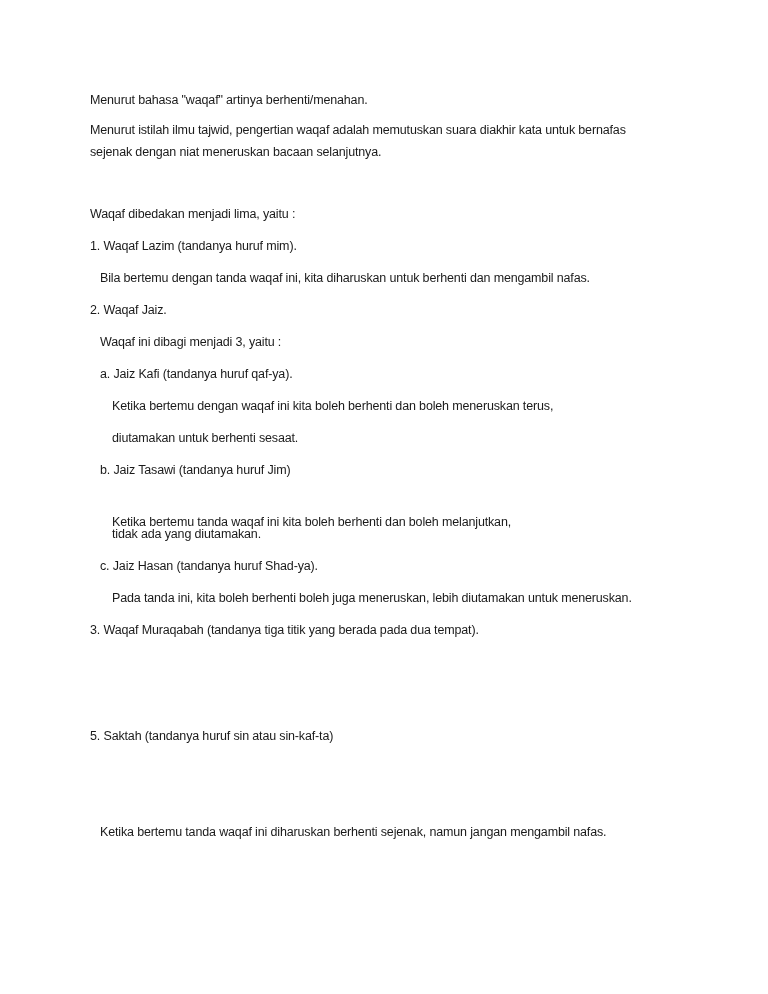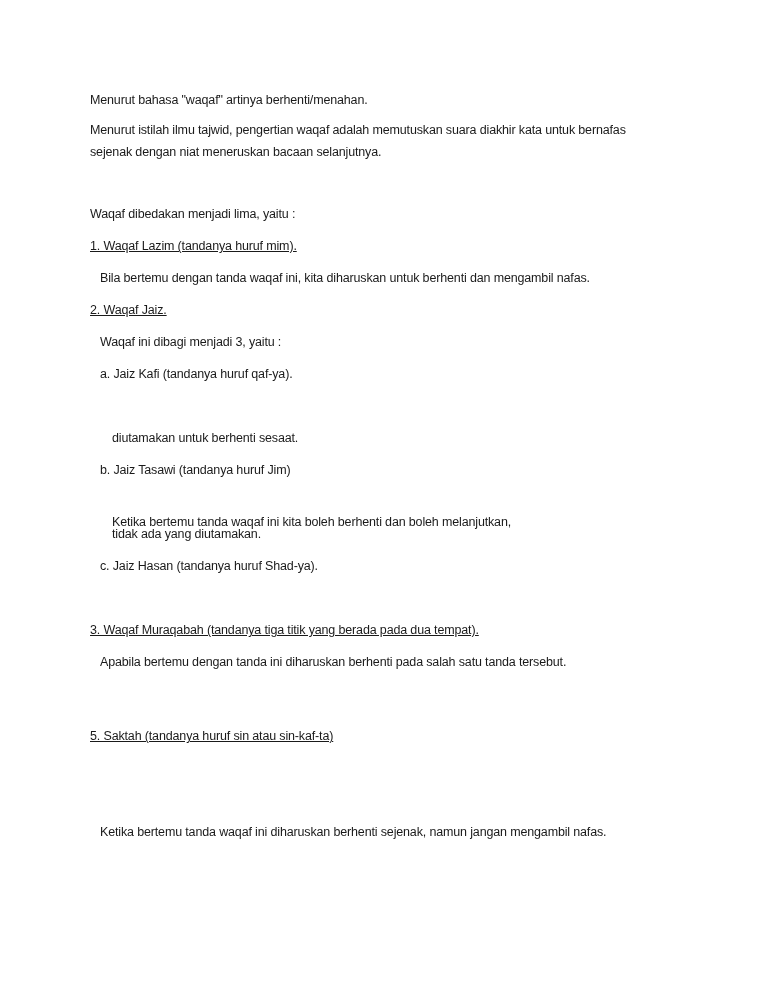--- a/index.html
+++ b/index.html
@@ -25,46 +25,47 @@
     .line {
       position: absolute;
       font-size: 12.5px;
       line-height: 16px;
       white-space: nowrap;
       letter-spacing: -0.15px;
     }
     .l0 { left: 90px; }
     .l1 { left: 100px; }
     .l2 { left: 112px; }
-    .l0n { left: 90px; text-decoration: underline; }
+    .l0n { left: 90px; }
   </style>
 </head>
 <body>
 
 <div class="page">
   <div class="line l0" style="top:92px">Menurut bahasa "waqaf" artinya berhenti/menahan.</div>
   <div class="line l0" style="top:122px">Menurut istilah ilmu tajwid, pengertian waqaf adalah memutuskan suara diakhir kata untuk bernafas</div>
   <div class="line l0" style="top:144px">sejenak dengan niat meneruskan bacaan selanjutnya.</div>
 
   <div class="line l0" style="top:206px">Waqaf dibedakan menjadi lima, yaitu :</div>
 
   <div class="line l0n" style="top:238px">1. Waqaf Lazim (tandanya huruf mim).</div>
   <div class="line l1" style="top:270px">Bila bertemu dengan tanda waqaf ini, kita diharuskan untuk berhenti dan mengambil nafas.</div>
 
   <div class="line l0n" style="top:302px">2. Waqaf Jaiz.</div>
   <div class="line l1" style="top:334px">Waqaf ini dibagi menjadi 3, yaitu :</div>
 
   <div class="line l1" style="top:366px">a. Jaiz Kafi (tandanya huruf qaf-ya).</div>
+  <div class="line l2" style="top:398px">Ketika bertemu dengan waqaf ini kita boleh berhenti dan boleh meneruskan terus,</div>
   <div class="line l2" style="top:430px">diutamakan untuk berhenti sesaat.</div>
 
   <div class="line l1" style="top:462px">b. Jaiz Tasawi (tandanya huruf Jim)</div>
   <div class="line l2" style="top:514px">Ketika bertemu tanda waqaf ini kita boleh berhenti dan boleh melanjutkan,</div>
   <div class="line l2" style="top:526px">tidak ada yang diutamakan.</div>
 
   <div class="line l1" style="top:558px">c. Jaiz Hasan (tandanya huruf Shad-ya).</div>
+  <div class="line l2" style="top:590px">Pada tanda ini, kita boleh berhenti boleh juga meneruskan, lebih diutamakan untuk meneruskan.</div>
 
   <div class="line l0n" style="top:622px">3. Waqaf Muraqabah (tandanya tiga titik yang berada pada dua tempat).</div>
-  <div class="line l1" style="top:654px">Apabila bertemu dengan tanda ini diharuskan berhenti pada salah satu tanda tersebut.</div>
 
 
   <div class="line l0n" style="top:728px">5. Saktah (tandanya huruf sin atau sin-kaf-ta)</div>
   <div class="line l1" style="top:824px">Ketika bertemu tanda waqaf ini diharuskan berhenti sejenak, namun jangan mengambil nafas.</div>
 </div>
 
 </body></html>

